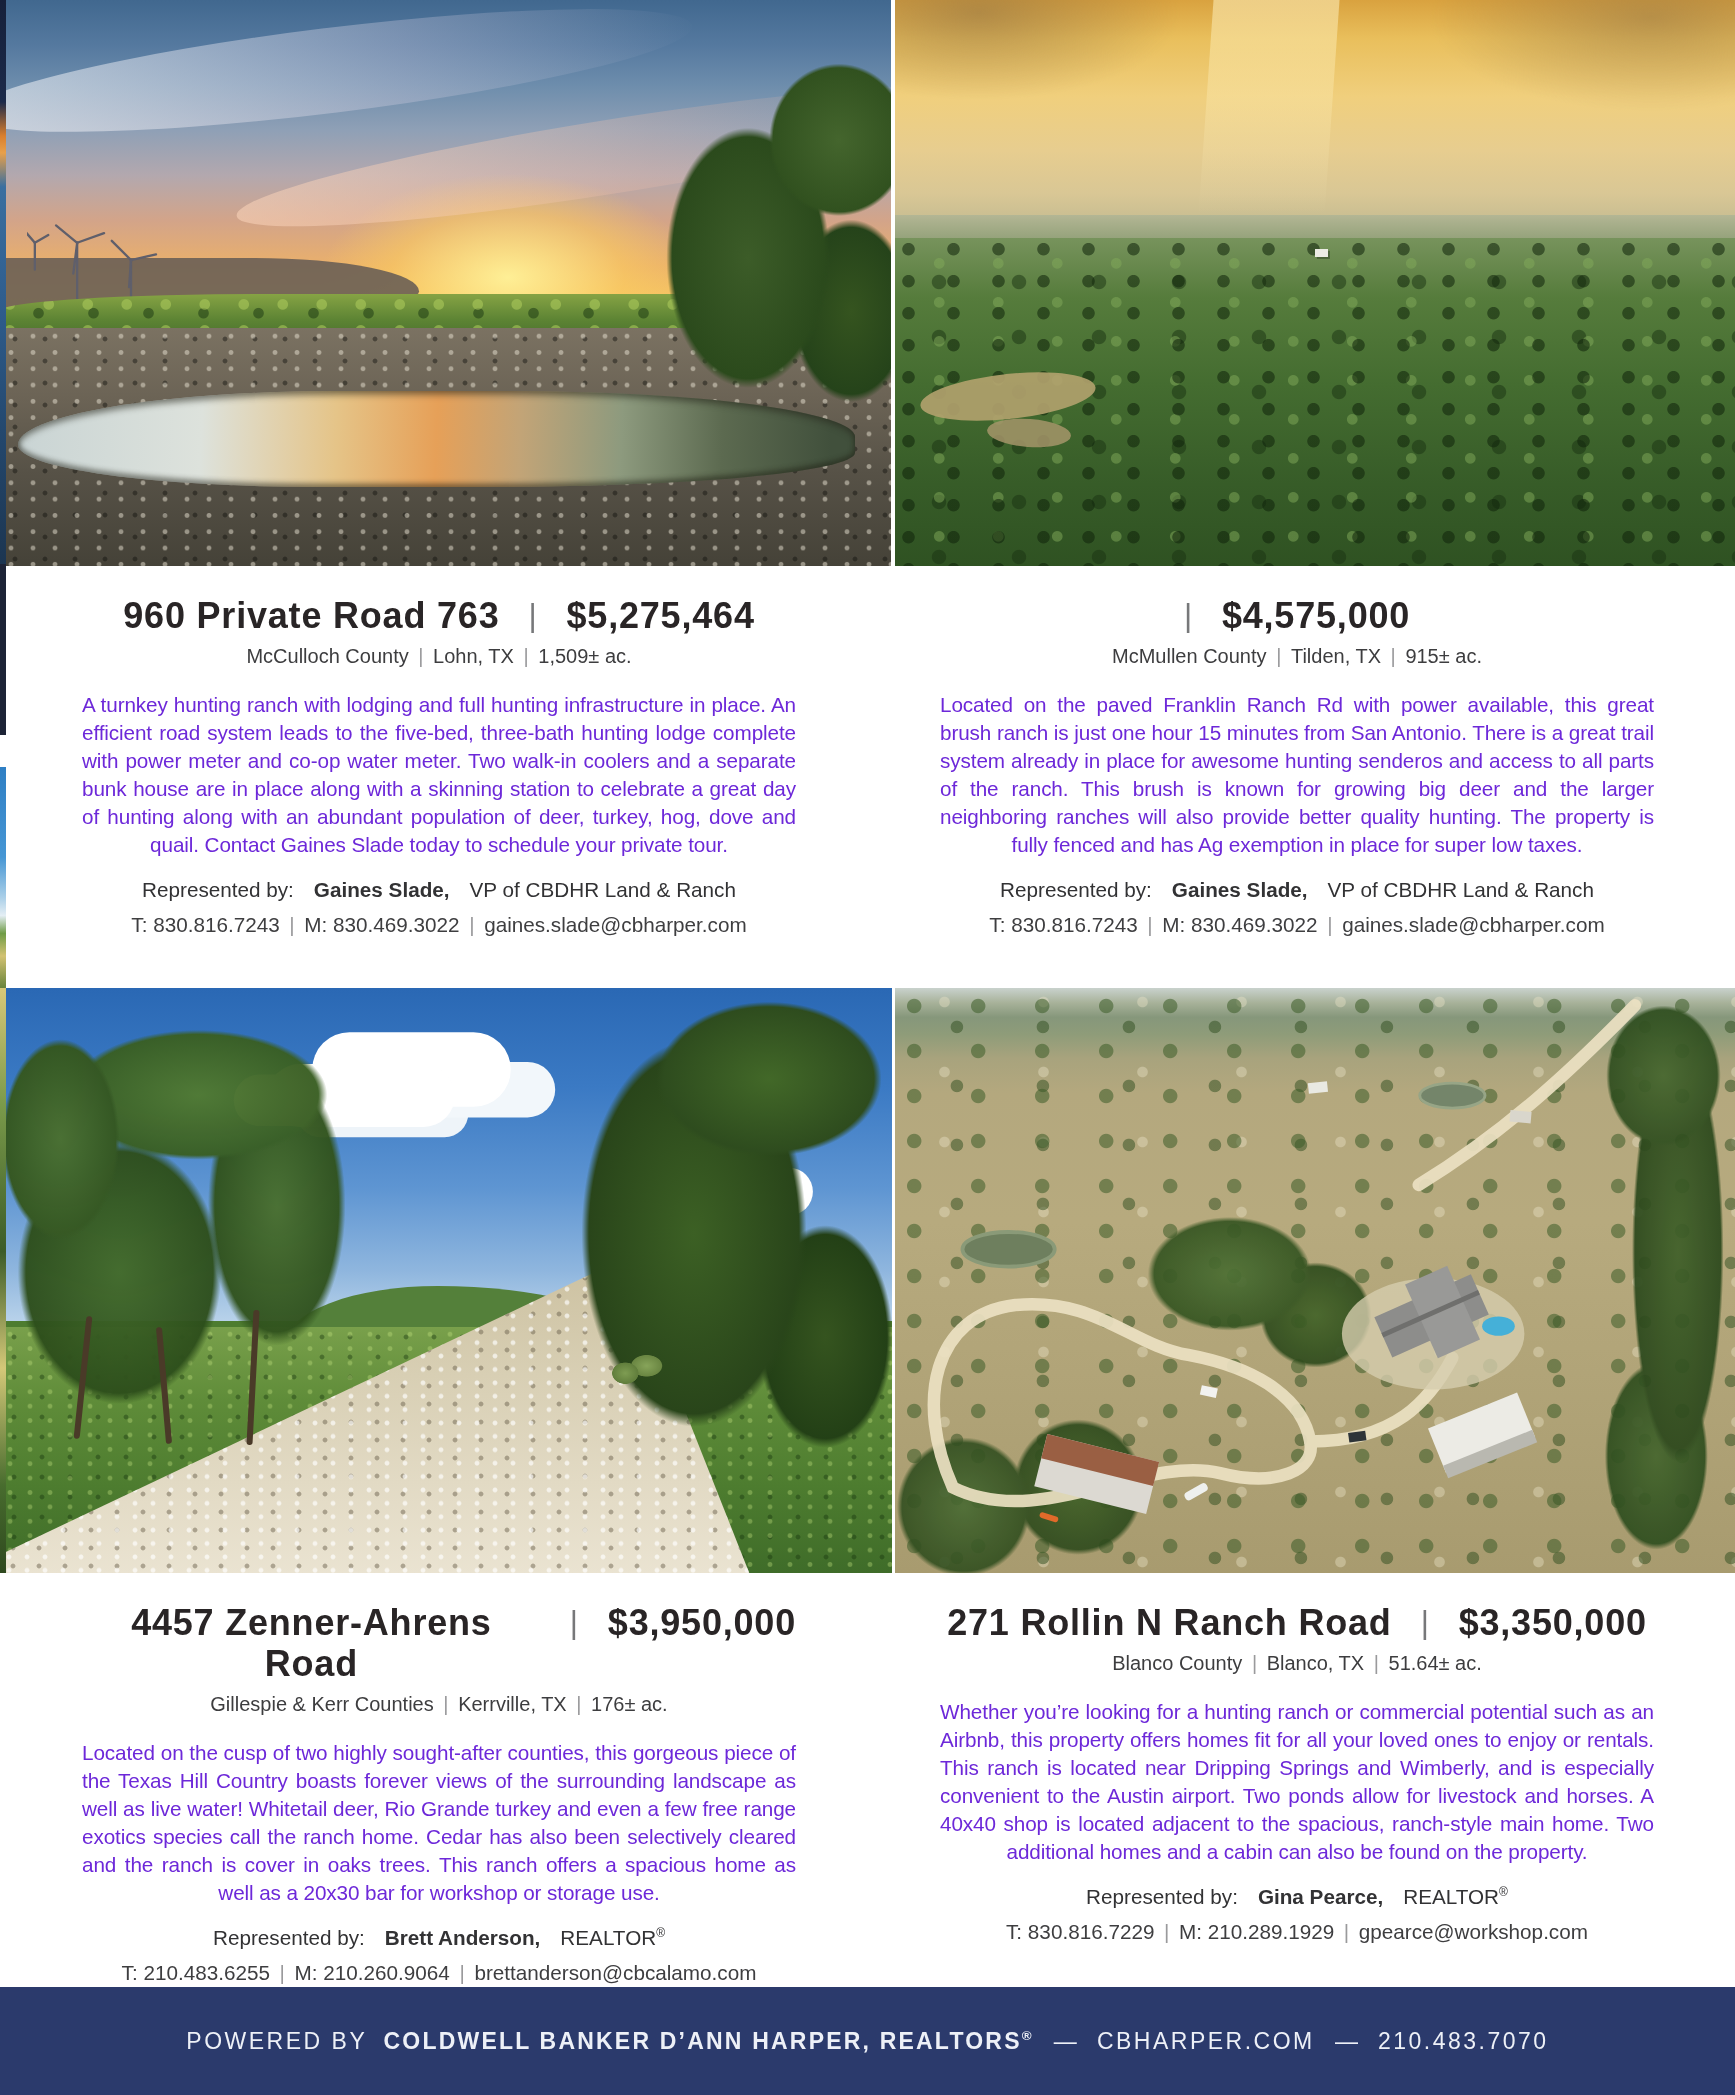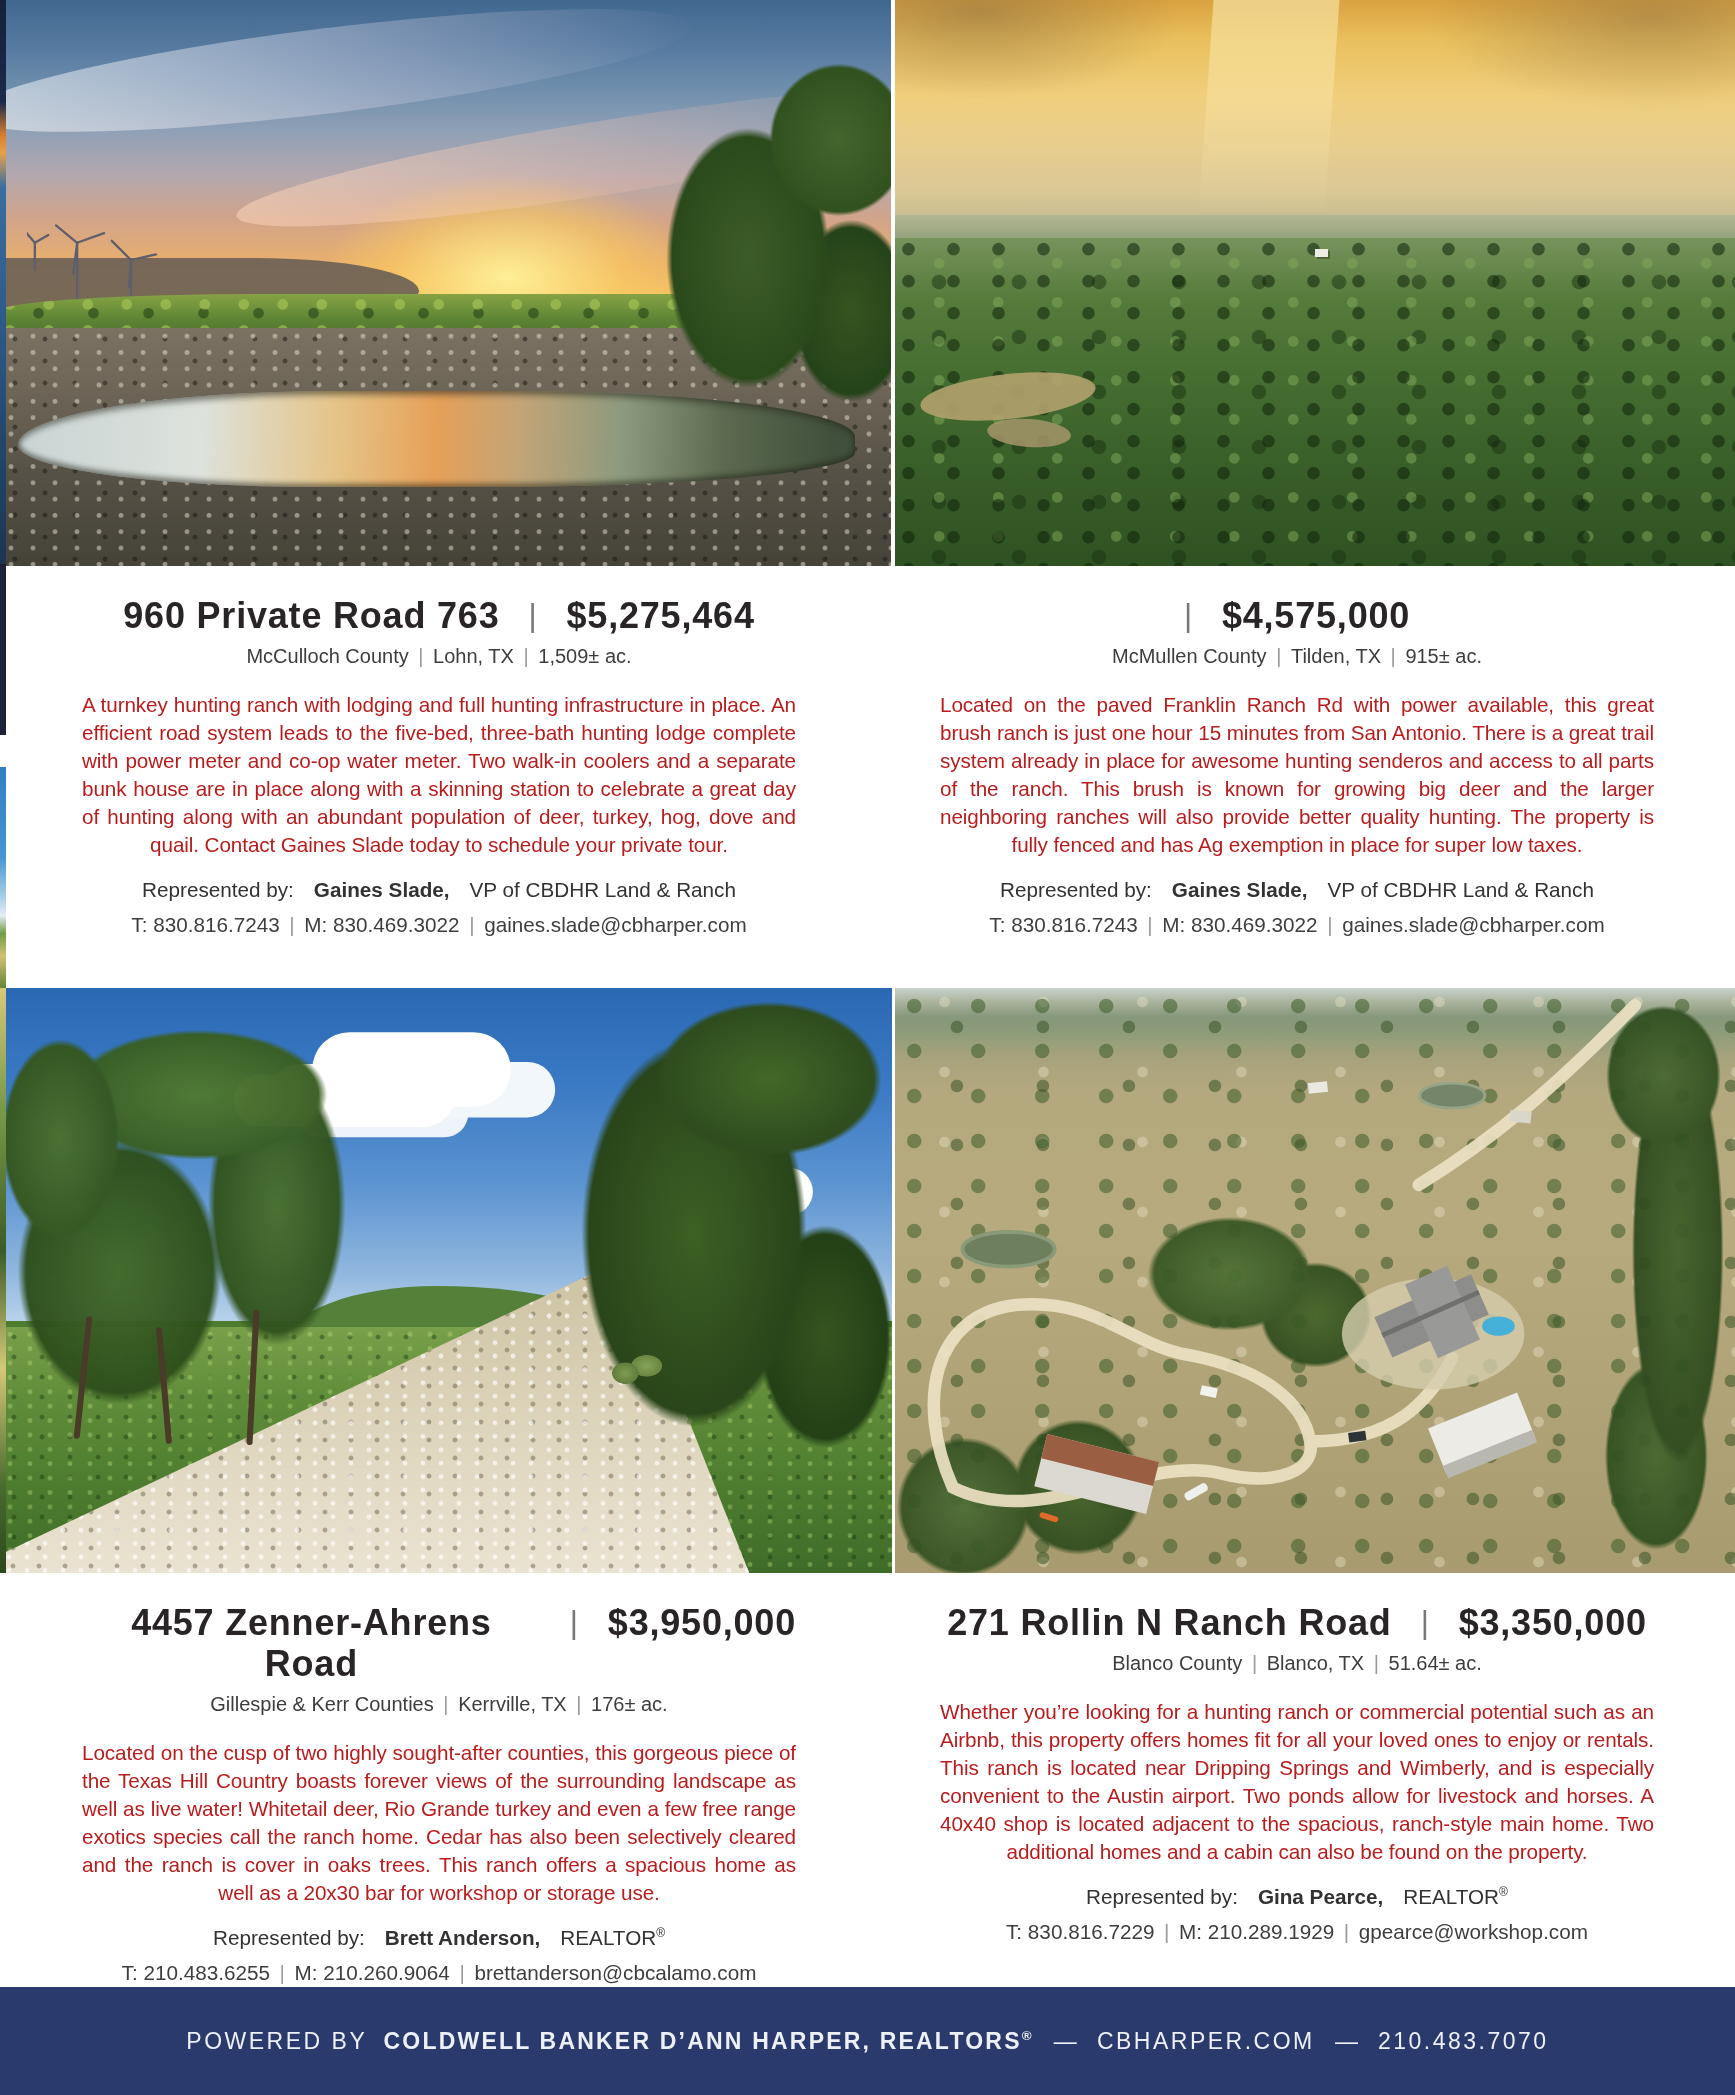--- a/index.html
+++ b/index.html
@@ -135,21 +135,21 @@
   #listing1{left:82px;top:566px;height:422px;}
   #listing2{left:940px;top:566px;height:422px;}
   #listing3{left:82px;top:1573px;height:292px;}
   #listing4{left:940px;top:1573px;height:498px;}
 
   .title-row{display:flex;align-items:baseline;justify-content:center;gap:29px;margin:0;
              font-size:36px;font-weight:600;letter-spacing:0.8px;color:#292526;line-height:1.15;}
   .t-pipe{font-weight:400;color:#77787a;font-size:.88em;position:relative;top:-1.9px;}
   .subtitle{margin-top:8.6px;font-size:20px;color:#3d3d3f;}
   .s-pipe,.c-pipe{color:#9a9a9c;margin:0 9.6px;}
-  .desc{margin:23px 2px 0;width:100%;font-size:20.7px;line-height:28px;color:#b91c1c;
+  .desc{margin:23px 2px 0;width:100%;font-size:20.7px;line-height:28px;color:#6d28d9;
         text-align:justify;text-align-last:center;-moz-text-align-last:center;letter-spacing:-0.1px;}
   .rep{margin-top:19px;font-size:20.7px;color:#323234;}
   .rep span + span{margin-left:20px;}
   .rep-name{font-weight:700;}
   .rep sup,.f-brand sup{font-size:58%;}
   .contact{margin-top:10.6px;font-size:20.7px;color:#3e3e40;}
 
   
   .footer{position:absolute;left:0;top:1987px;width:1735px;height:109px;background:#2b3a6c;
           display:flex;align-items:center;justify-content:center;gap:16.3px;

